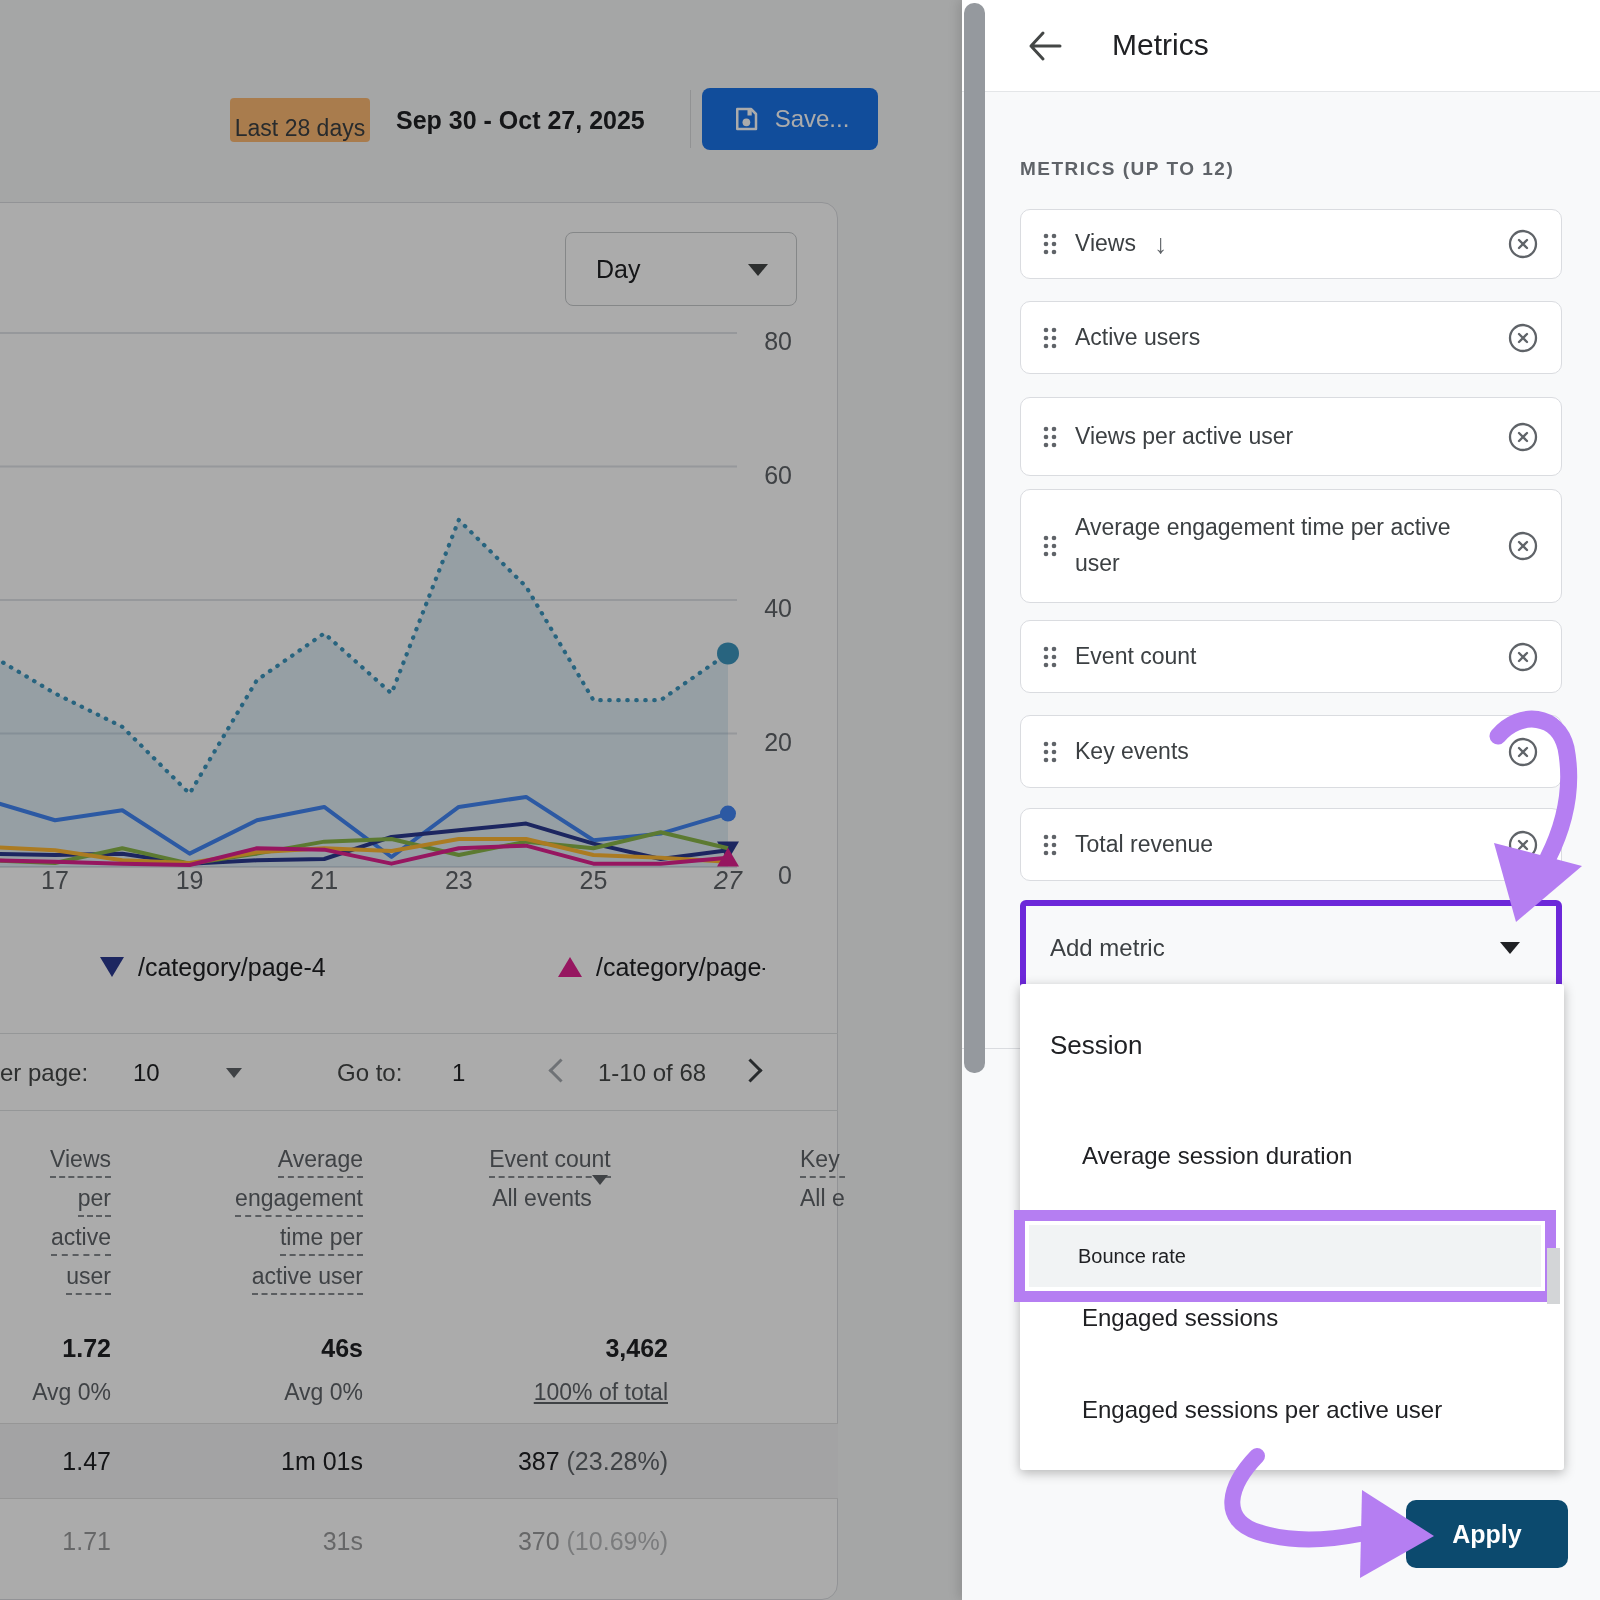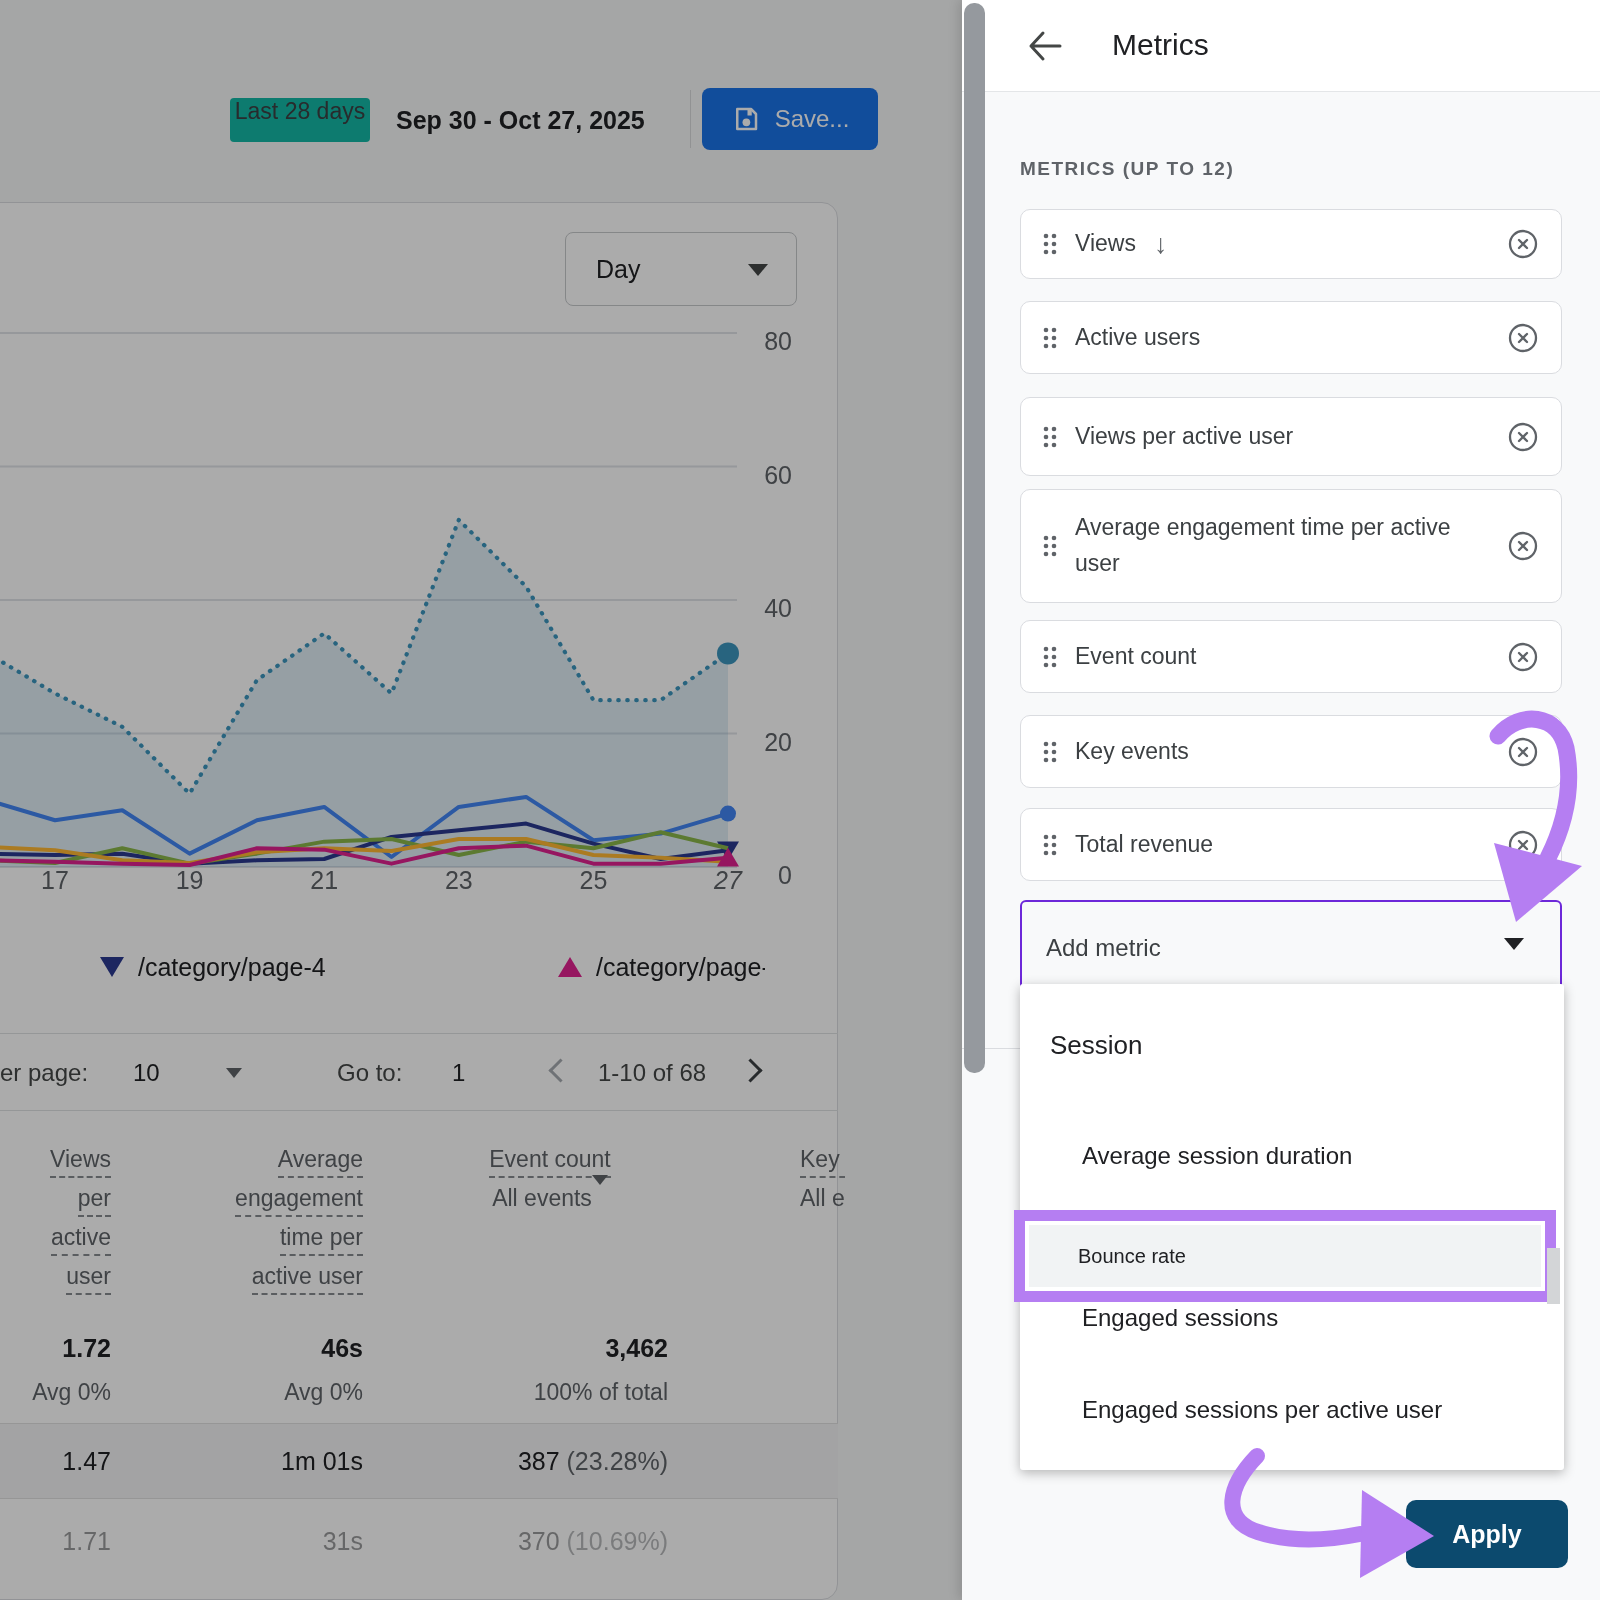--- a/index.html
+++ b/index.html
@@ -2,22 +2,22 @@
 <html><head>
 <meta charset="utf-8">
 <style>
   html,body{margin:0;padding:0;background:#e8e8e8;}
   *{box-sizing:border-box;font-family:"Liberation Sans",sans-serif;}
   .stage{position:relative;width:1600px;height:1600px;overflow:hidden;background:#f7f8f8;}
   .abs{position:absolute;}
 
   
   .left{position:absolute;inset:0;width:962px;height:1600px;}
-  .chip{left:230px;top:98px;width:140px;height:44px;background:#14b8a6;border-radius:4px;
-        display:flex;align-items:flex-start;justify-content:center;font-size:23px;color:#3c4043;}
+  .chip{left:230px;top:98px;width:140px;height:44px;background:#fdba74;border-radius:4px;
+        display:flex;align-items:flex-end;justify-content:center;font-size:23px;color:#3c4043;}
   .daterange{left:396px;top:98px;height:44px;display:flex;align-items:center;
         font-size:25px;font-weight:700;color:#202124;}
   .vdiv{left:690px;top:90px;width:1px;height:58px;background:#d8dadc;}
   .save-btn{left:702px;top:88px;width:176px;height:62px;background:#1a73e8;border-radius:8px;
         display:flex;align-items:center;justify-content:center;gap:14px;color:#fff;font-size:24px;}
   .report-card{left:-40px;top:202px;width:878px;height:1398px;background:#fff;
         border:1px solid #dadce0;border-radius:16px;}
   .day-select{left:565px;top:232px;width:232px;height:74px;border:1px solid #c6c9cb;border-radius:8px;
         background:#fff;display:flex;align-items:center;font-size:25px;color:#202124;padding-left:30px;}
   .caret{width:0;height:0;border-left:10px solid transparent;border-right:10px solid transparent;
@@ -52,21 +52,21 @@
   .panel-header{left:962px;top:0;width:638px;height:92px;background:#fff;border-bottom:1px solid #e4e6e8;z-index:61;}
   .panel-title{left:1112px;top:28px;font-size:30px;color:#202124;z-index:62;}
   .back-arrow{left:1026px;top:28px;z-index:62;}
   .scroll-thumb{left:964px;top:3px;width:21px;height:1070px;background:#95999e;border-radius:10px;z-index:63;}
   .section-label{left:1020px;top:158px;font-size:19px;letter-spacing:1.5px;font-weight:700;color:#5f6368;z-index:62;}
   .mcard{left:1020px;width:542px;background:#fff;border:1px solid #dadce0;border-radius:10px;z-index:62;
          display:flex;align-items:center;padding-left:22px;}
   .mcard .label{margin-left:18px;font-size:23px;color:#3c4043;line-height:1.55;}
   .mcard .remove{position:absolute;right:22px;top:50%;transform:translateY(-50%);}
   .sort-arrow{font-size:27px;color:#5f6368;margin-left:18px;}
-  .add-metric{left:1020px;top:900px;width:542px;height:96px;border:2px solid #6d28d9;border-radius:6px;
+  .add-metric{left:1020px;top:900px;width:542px;height:96px;border:6px solid #6d28d9;border-radius:6px;
          display:flex;align-items:center;padding-left:24px;font-size:24px;color:#3c4043;z-index:62;}
   .add-metric .caret{position:absolute;right:36px;top:36px;border-top-color:#202124;}
   .dd{left:1020px;top:984px;width:544px;height:486px;background:#fff;border-radius:3px;
       box-shadow:0 3px 12px rgba(0,0,0,0.28);z-index:64;}
   .dd .group{position:absolute;left:30px;top:46px;font-size:26px;color:#202124;}
   .dd .item{position:absolute;left:62px;font-size:24px;color:#202124;}
   .bounce-box{position:absolute;left:-6px;top:226px;width:542px;height:92px;border:11px solid #b57ef2;}
   .bounce-inner{position:absolute;inset:4px;background:#f1f3f4;display:flex;align-items:center;padding-left:49px;
       font-size:20px;color:#202124;}
   .dd-thumb{position:absolute;right:4px;top:264px;width:13px;height:56px;background:#d3d5d7;}
@@ -193,21 +193,21 @@
     <div class="abs th-col" style="left:800px;width:45px;overflow:hidden;white-space:nowrap;">
       <span class="ln"><span class="u">Key events</span></span>
       <span class="ln">All events</span>
     </div>
 
     <div class="abs tot-val" style="left:-40px;top:1334px;width:151px;">1.72</div>
     <div class="abs tot-val" style="left:163px;top:1334px;width:200px;">46s</div>
     <div class="abs tot-val" style="left:468px;top:1334px;width:200px;">3,462</div>
     <div class="abs tot-sub" style="left:-40px;top:1379px;width:151px;">Avg 0%</div>
     <div class="abs tot-sub" style="left:163px;top:1379px;width:200px;">Avg 0%</div>
-    <div class="abs tot-sub" style="left:468px;top:1379px;width:200px;">100% of total</div>
+    <div class="abs tot-sub" style="left:468px;top:1379px;width:200px;text-decoration:underline;">100% of total</div>
 
     <div class="abs row-band" style="top:1423px;height:76px;"></div>
     <div class="abs cell" style="left:-40px;top:1447px;width:151px;">1.47</div>
     <div class="abs cell" style="left:163px;top:1447px;width:200px;">1m 01s</div>
     <div class="abs cell" style="left:468px;top:1447px;width:200px;">
       <span>387</span> <span class="pct">(23.28%)</span>
     </div>
 
     <div class="abs cell" style="left:-40px;top:1527px;width:151px;opacity:.45;">1.71</div>
     <div class="abs cell" style="left:163px;top:1527px;width:200px;opacity:.45;">31s</div>

